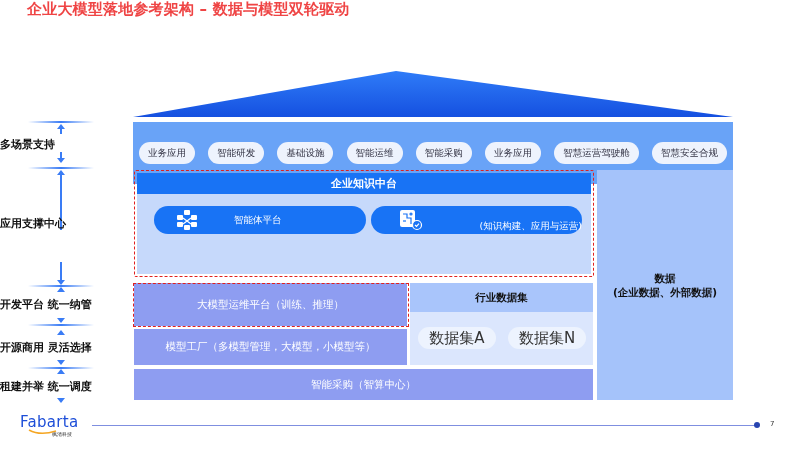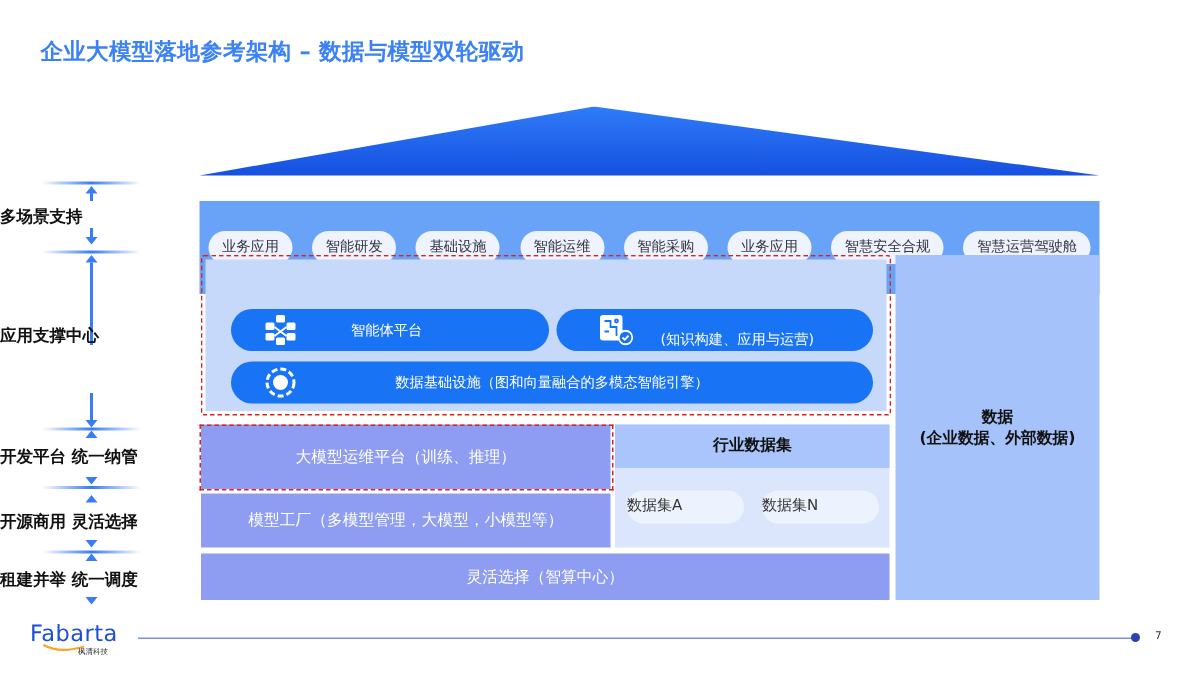--- a/index.html
+++ b/index.html
@@ -1,38 +1,37 @@
 <!DOCTYPE html>
 <html><head>
   <meta charset="utf-8">
   <style>
     * { box-sizing: border-box; margin: 0; padding: 0; }
     html, body { width: 800px; height: 450px; background: #ffffff; overflow: hidden; }
     body { position: relative; font-family: "DejaVu Sans", "Liberation Sans", sans-serif; }
 
     .title {
-      position: absolute; left: 27px; top: 25px;
-      font-size: 15px; font-weight: bold; color: #3b82f6; letter-spacing: 0.2px;
+      position: absolute; left: 27px; top: 0;
+      font-size: 15px; font-weight: bold; color: #ef4444; letter-spacing: 0.2px;
     }
 
     
     .roof { position: absolute; left: 133px; top: 71px; width: 600px; height: 48px; }
     .roof svg { position: absolute; left: 0; top: 0; }
     .roof-text {
       position: absolute; left: 0; right: 0; top: 27px; text-align: center;
       color: #ffffff; font-size: 11px; font-weight: bold;
     }
 
     
     .scen-band {
       position: absolute; left: 133px; top: 122px; width: 600px; height: 62px;
       background: #69a3f7;
       display: flex; align-items: center; justify-content: space-between;
       padding: 0 6px;
-      margin-top: 12px;
     }
     .pill {
       background: #eef3fd; color: #334; font-size: 9.5px;
       height: 22px; line-height: 22px; border-radius: 11px;
       padding: 0 9px; white-space: nowrap;
     }
 
     
     .kp-dash {
       position: absolute; left: 134px; top: 170px; width: 460px; height: 107px;
@@ -71,22 +70,22 @@
     .industry {
       position: absolute; left: 410px; top: 283px; width: 183px; height: 82px;
       background: #dbe6fd;
     }
     .industry-head {
       height: 29px; background: #a9c5fb; font-weight: bold; color: #111;
       font-size: 10.5px; text-align: center; line-height: 29px;
     }
     .ds-pill {
       position: absolute; top: 44px; height: 22px; line-height: 22px;
-      background: #edf3fe; border-radius: 11px; font-size: 10px; color: #333;
-      text-align: left;
+      background: #edf3fe; border-radius: 11px; font-size: 15px; color: #333;
+      text-align: center;
     }
     .infra {
       position: absolute; left: 134px; top: 369px; width: 459px; height: 31px;
       background: #8e9df1; color: #fff; font-size: 10.5px;
       display: flex; align-items: center; justify-content: center;
     }
     .data-col {
       position: absolute; left: 597px; top: 170px; width: 136px; height: 230px;
       background: #a5c3fa; color: #111; font-weight: bold; font-size: 10.5px;
       display: flex; flex-direction: column; align-items: center; justify-content: center;
@@ -133,25 +132,26 @@
   </svg>
 </div>
 
 <div class="scen-band">
   <div class="pill">业务应用</div>
   <div class="pill">智能研发</div>
   <div class="pill">基础设施</div>
   <div class="pill">智能运维</div>
   <div class="pill">智能采购</div>
   <div class="pill">业务应用</div>
+  <div class="pill">智慧运营驾驶舱</div>
   <div class="pill">智慧安全合规</div>
-  <div class="pill">智慧运营驾驶舱</div>
 </div>
 
 <div class="kp">
+  <div class="kp-head">企业知识中台</div>
 
   <div class="kp-btn" style="left:17px; top:33px; width:212px; height:28px;">
     <span class="icon" style="left:21px; top:3px;">
       <svg width="24" height="22" viewBox="0 0 24 22">
         <g fill="#fff">
           <rect x="9" y="1" width="6" height="5" rx="1"></rect>
           <rect x="2" y="6" width="6" height="5" rx="1"></rect>
           <rect x="16" y="6" width="6" height="5" rx="1"></rect>
           <rect x="2" y="13" width="6" height="5" rx="1"></rect>
           <rect x="16" y="13" width="6" height="5" rx="1"></rect>
@@ -172,46 +172,37 @@
         <rect x="1" y="1" width="15" height="17" rx="2" fill="#fff"></rect>
         <g stroke="#1873f5" stroke-width="1.2" fill="none">
           <path d="M4 5h4v4h4v6"></path>
             <path d="M4 12h3"></path>
             <circle cx="12" cy="5" r="1"></circle>
         </g>
         <circle cx="18" cy="16" r="4.5" fill="#1873f5" stroke="#fff" stroke-width="1.2"></circle>
         <path d="M16 16l1.5 1.5 2.5-2.8" stroke="#fff" stroke-width="1.2" fill="none"></path>
       </svg>
     </span>
-    <span class="lbl" style="left:0; right:0; top:14px; text-align:center; padding-left:30px;">(知识构建、应用与运营)</span>
+    <span class="lbl" style="left:0; right:0; top:14px; text-align:right; padding-left:30px;">(知识构建、应用与运营)</span>
   </div>
 
-  <div class="kp-btn" style="left:17px; top:68px; width:428px; height:28px;">
-    <span class="icon" style="left:22px; top:3px;">
-      <svg width="22" height="22" viewBox="0 0 22 22">
-        <circle cx="11" cy="11" r="9" fill="none" stroke="#fff" stroke-width="2" stroke-dasharray="4 2"></circle>
-        <circle cx="11" cy="11" r="5" fill="#fff"></circle>
-      </svg>
-    </span>
-    <span class="lbl" style="left:0; right:0; top:8px; text-align:center;">数据基础设施（图和向量融合的多模态智能引擎）</span>
-  </div>
 </div>
 <div class="kp-dash"></div>
 
 <div class="ops">大模型运维平台（训练、推理）</div>
 <div class="ops-dash"></div>
 <div class="factory">模型工厂（多模型管理，大模型，小模型等）</div>
 
 <div class="industry">
   <div class="industry-head">行业数据集</div>
   <div class="ds-pill" style="left:8px; width:78px;">数据集A</div>
   <div class="ds-pill" style="left:98px; width:78px;">数据集N</div>
 </div>
 
-<div class="infra">灵活选择（智算中心）</div>
+<div class="infra">智能采购（智算中心）</div>
 
 <div class="data-col">
   <span>数据</span>
   <span>(企业数据、外部数据)</span>
 </div>
 
 <div>
   <div class="hline" style="top:121px;"></div>
   <div class="arrow-up" style="top:124px;"></div>
   <div class="vline" style="top:128px; height:6px;"></div>

